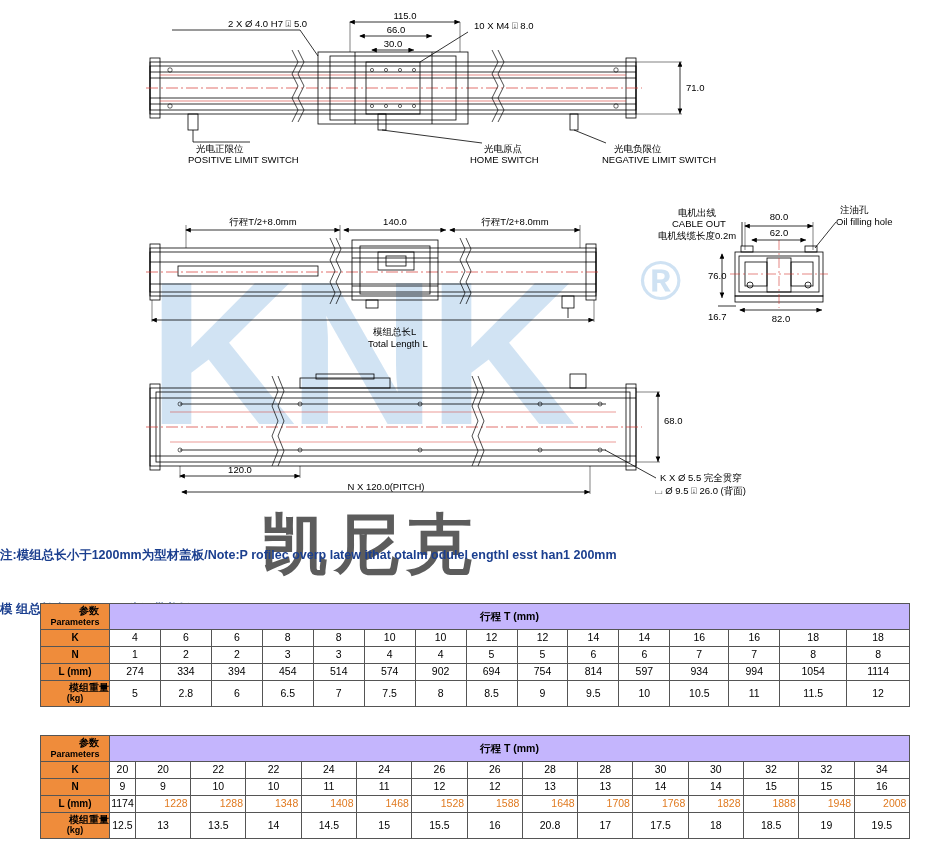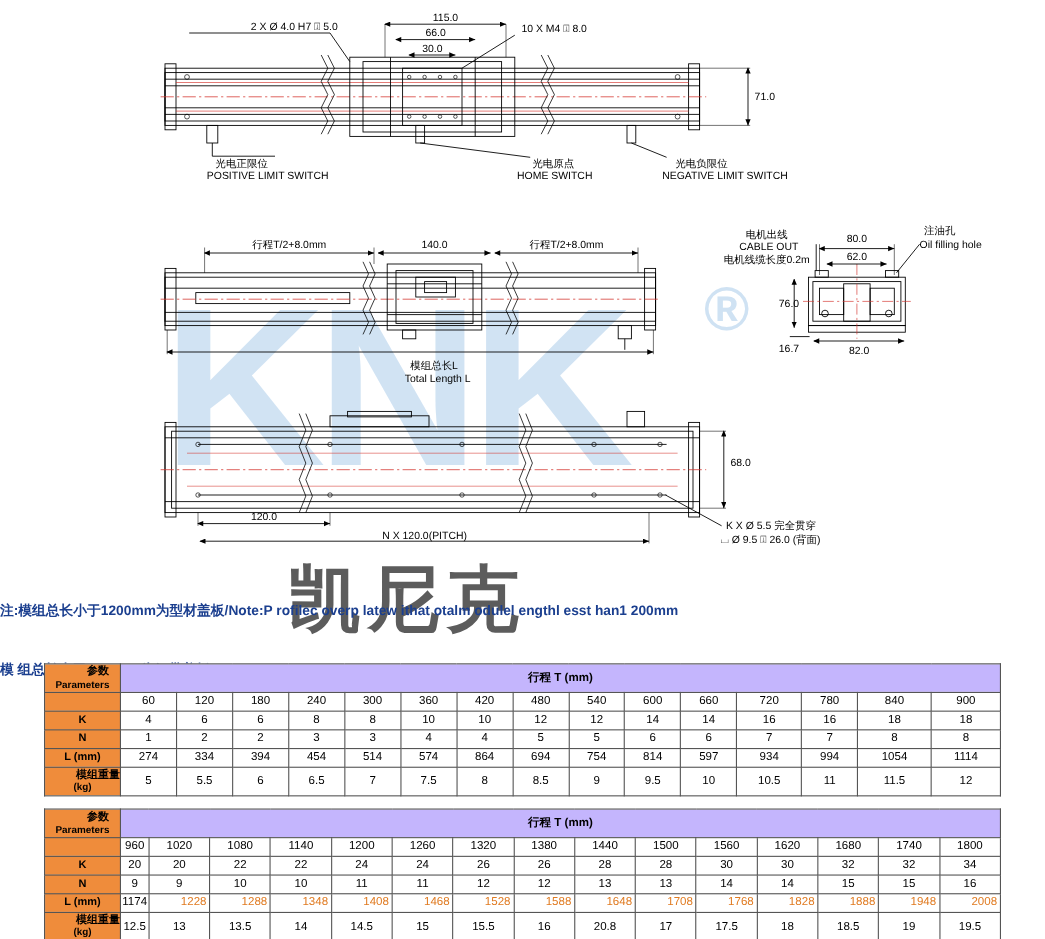--- a/index.html
+++ b/index.html
@@ -322,38 +322,20 @@
 <div class="note" id="note2">模  组总长大于1200mm为钢带盖板/Steels    tripc overp latef  orm  odulesw  ithat  otall  engthg  reaterthan1  200mm</div>
 
 <table class="spec" id="table1">
     <tbody id="tb1">
       <tr>
         <td class="lbl">
           <span class="cn">参数</span>
           <span class="en">Parameters</span>
         </td>
         <td class="hdr" colspan="15">行程 T (mm)</td>
-      </tr>
-      <tr>
-        <td class="lbl"></td>
-        <td class="val">60</td>
-        <td class="val">120</td>
-        <td class="val">180</td>
-        <td class="val">240</td>
-        <td class="val">300</td>
-        <td class="val">360</td>
-        <td class="val">420</td>
-        <td class="val">480</td>
-        <td class="val">540</td>
-        <td class="val">600</td>
-        <td class="val">660</td>
-        <td class="val">720</td>
-        <td class="val">780</td>
-        <td class="val">840</td>
-        <td class="val">900</td>
       </tr>
       <tr>
         <td class="lbl">K</td>
         <td class="val">4</td>
         <td class="val">6</td>
         <td class="val">6</td>
         <td class="val">8</td>
         <td class="val">8</td>
         <td class="val">10</td>
         <td class="val">10</td>
@@ -385,37 +367,37 @@
         <td class="val">8</td>
       </tr>
       <tr>
         <td class="lbl">L (mm)</td>
         <td class="val">274</td>
         <td class="val">334</td>
         <td class="val">394</td>
         <td class="val">454</td>
         <td class="val">514</td>
         <td class="val">574</td>
-        <td class="val">864</td>
+        <td class="val">902</td>
         <td class="val">694</td>
         <td class="val">754</td>
         <td class="val">814</td>
         <td class="val">597</td>
         <td class="val">934</td>
         <td class="val">994</td>
         <td class="val">1054</td>
         <td class="val">1114</td>
       </tr>
       <tr>
         <td class="lbl">
           <span class="cn">模组重量</span>
           <span class="en">(kg)</span>
         </td>
         <td class="val">5</td>
-        <td class="val">5.5</td>
+        <td class="val">2.8</td>
         <td class="val">6</td>
         <td class="val">6.5</td>
         <td class="val">7</td>
         <td class="val">7.5</td>
         <td class="val">8</td>
         <td class="val">8.5</td>
         <td class="val">9</td>
         <td class="val">9.5</td>
         <td class="val">10</td>
         <td class="val">10.5</td>
@@ -426,38 +408,20 @@
     </tbody>
   </table>
 <table class="spec" id="table2">
     <tbody id="tb2">
       <tr>
         <td class="lbl">
           <span class="cn">参数</span>
           <span class="en">Parameters</span>
         </td>
         <td class="hdr" colspan="15">行程 T (mm)</td>
-      </tr>
-      <tr>
-        <td class="lbl"></td>
-        <td class="val">960</td>
-        <td class="val">1020</td>
-        <td class="val">1080</td>
-        <td class="val">1140</td>
-        <td class="val">1200</td>
-        <td class="val">1260</td>
-        <td class="val">1320</td>
-        <td class="val">1380</td>
-        <td class="val">1440</td>
-        <td class="val">1500</td>
-        <td class="val">1560</td>
-        <td class="val">1620</td>
-        <td class="val">1680</td>
-        <td class="val">1740</td>
-        <td class="val">1800</td>
       </tr>
       <tr>
         <td class="lbl">K</td>
         <td class="val">20</td>
         <td class="val">20</td>
         <td class="val">22</td>
         <td class="val">22</td>
         <td class="val">24</td>
         <td class="val">24</td>
         <td class="val">26</td>

